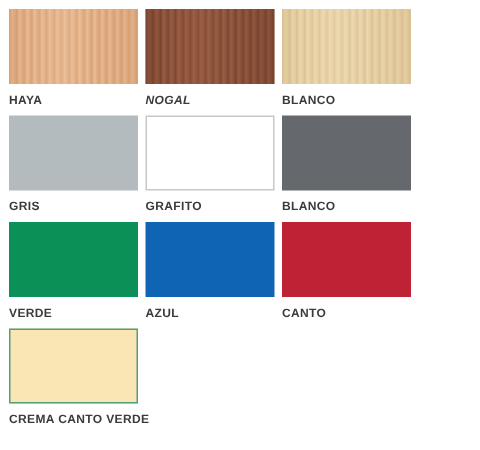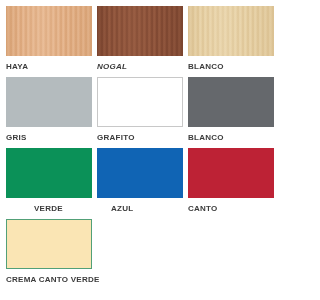--- a/index.html
+++ b/index.html
@@ -92,25 +92,25 @@
       <div class="swatch-cell">
         <div class="chip" style="background: rgb(255, 255, 255); border: 1px solid rgb(200, 200, 200);"></div>
         <span class="chip-label" style="color: rgb(59, 59, 59);">GRAFITO</span>
       </div>
       <div class="swatch-cell">
         <div class="chip" style="background: rgb(101, 104, 108);"></div>
         <span class="chip-label" style="color: rgb(59, 59, 59);">BLANCO</span>
       </div>
       <div class="swatch-cell">
         <div class="chip" style="background: rgb(11, 145, 88);"></div>
-        <span class="chip-label" style="color: rgb(59, 59, 59); margin-left: 28px;">VERDE</span>
+        <span class="chip-label" style="color: rgb(59, 59, 59);">VERDE</span>
       </div>
       <div class="swatch-cell">
         <div class="chip" style="background: rgb(16, 100, 180);"></div>
-        <span class="chip-label" style="color: rgb(59, 59, 59); margin-left: 14px;">AZUL</span>
+        <span class="chip-label" style="color: rgb(59, 59, 59);">AZUL</span>
       </div>
       <div class="swatch-cell">
         <div class="chip" style="background: rgb(189, 34, 53);"></div>
         <span class="chip-label" style="color: rgb(59, 59, 59);">CANTO</span>
       </div>
       <div class="swatch-cell">
         <div class="chip" style="background: rgb(250, 229, 180); border: 1px solid rgb(82, 160, 119);"></div>
         <span class="chip-label" style="color: rgb(59, 59, 59);">CREMA CANTO VERDE</span>
       </div>
       <div class="swatch-cell"></div>

